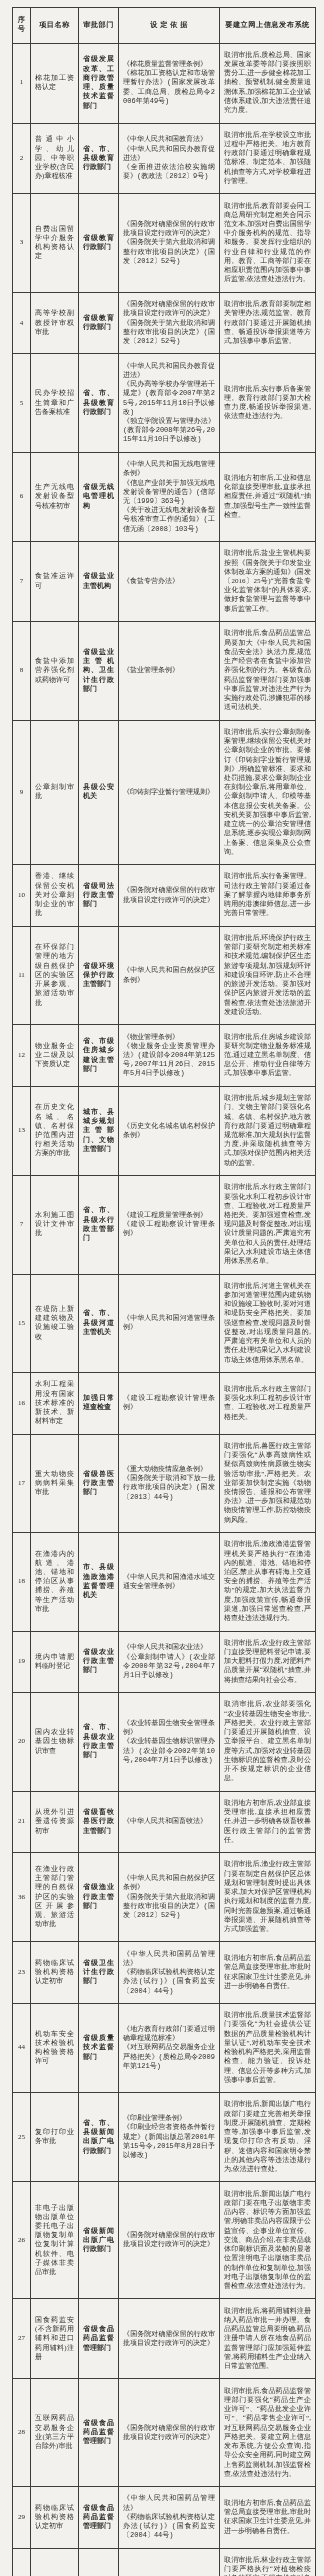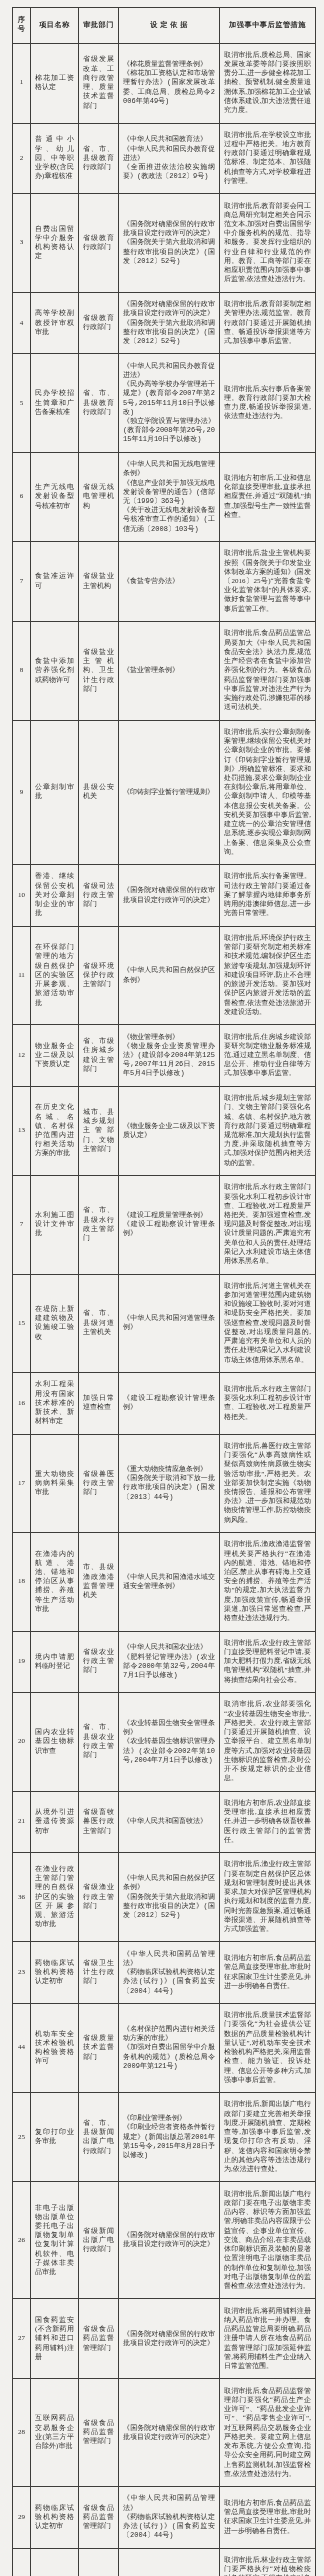--- a/index.html
+++ b/index.html
@@ -39,21 +39,21 @@
   .approval-table{border:1px solid #3e3d3a;}
   .approval-table th{
     font-weight:bold;
     text-align:center;
     font-size:7.2px;
     padding:7.7px 2.1px;
     letter-spacing:0.5px;
   }
   td.c-num{text-align:center;padding:3.1px 1px;font-family:"Liberation Serif",serif;}
   td.c-name{text-align:justify;text-justify:inter-ideograph;}
-  td.c-dept{text-align:justify;text-justify:inter-ideograph;}
+  td.c-dept{text-align:justify;text-justify:inter-ideograph;font-weight:bold;}
   td.c-basis{text-align:justify;text-justify:inter-ideograph;}
   td.c-meas{text-align:justify;text-justify:inter-ideograph;margin-left:32px;}
   td .basis-item{margin:0;font-family:Liberation Mono, monospace;}
 </style>
 </head>
 <body>
 
 <div class="page">
   <table class="approval-table">
     <colgroup>
@@ -62,21 +62,21 @@
       <col style="width:40px">
       <col style="width:101px">
       <col style="width:96px">
     </colgroup>
     <thead>
       <tr>
         <th>序号</th>
         <th>项目名称</th>
         <th>审批部门</th>
         <th>设 定 依 据</th>
-        <th>加强事中事后监管措施</th>
+        <th>要建立网上信息发布系统</th>
       </tr>
     </thead>
     <tbody id="table-body">
     <tr>
           <td class="c-num">1</td>
           <td class="c-name">棉花加工资格认定</td>
           <td class="c-dept">省级发展改革、工商行政管理、质量技术监督部门</td>
           <td class="c-basis">
             <div class="basis-item">《棉花质量监督管理条例》</div>
             <div class="basis-item">《棉花加工资格认定和市场管理暂行办法》(国家发展改革委、工商总局、质检总局令2006年第49号)</div>
@@ -189,21 +189,21 @@
             <div class="basis-item">《物业管理条例》</div>
             <div class="basis-item">《物业服务企业资质管理办法》(建设部令2004年第125号,2007年11月26日、2015年5月4日予以修改)</div>
           </td>
           <td class="c-meas">取消审批后,住房城乡建设部要研究制定物业服务标准规范,通过建立黑名单制度、信息公开、推动行业自律等方式,加强事中事后监管。</td>
         </tr>
         <tr>
           <td class="c-num">13</td>
           <td class="c-name">在历史文化名城、名镇、名村保护范围内进行相关活动方案的审批</td>
           <td class="c-dept">城市、县城乡规划主管部门、文物主管部门</td>
           <td class="c-basis">
-            <div class="basis-item">《物业服务企业二级及以下资质认定》</div>
+            <div class="basis-item">《历史文化名城名镇名村保护条例》</div>
           </td>
           <td class="c-meas">取消审批后,城乡规划主管部门、文物主管部门要强化名城、名镇、名村保护,地方教育行政部门要通过明确章程规范标准,加大规划执行监督力度,并采取随机抽查等方式,加强对保护范围内相关活动的监管。</td>
         </tr>
         <tr>
           <td class="c-num">7</td>
           <td class="c-name">水利施工图设计文件审批</td>
           <td class="c-dept">省、市、县级水行政主管部门</td>
           <td class="c-basis">
             <div class="basis-item">《建设工程质量管理条例》</div>
             <div class="basis-item">《建设工程勘察设计管理条例》</div>
@@ -246,23 +246,23 @@
             <div class="basis-item">《中华人民共和国渔港水域交通安全管理条例》</div>
           </td>
           <td class="c-meas">取消审批后,渔政渔港监督管理机关要严格执行“在渔港内的航道、港池、锚地和停泊区,禁止从事有碍海上交通安全的捕捞、养殖等生产活动”的规定,加大执法监督力度,加强政策宣传,畅通举报渠道,加强日常巡查检查,严格查处违法违规行为。</td>
         </tr>
         <tr>
           <td class="c-num">19</td>
           <td class="c-name">境内申请肥料临时登记</td>
           <td class="c-dept">省级农业行政主管部门</td>
           <td class="c-basis">
             <div class="basis-item">《中华人民共和国农业法》</div>
-            <div class="basis-item">《肥料登记管理办法》(农业部令2000年第32号,2004年7月1日予以修改)</div>
-          </td>
-          <td class="c-meas">取消审批后,农业行政主管部门直接受理肥料登记申请,要加大肥料打假力度,省级无线电管理机构“双随机”抽查,并将抽查结果向社会公布。</td>
+            <div class="basis-item">《公章刻制申请人》(农业部令2000年第32号,2004年7月1日予以修改)</div>
+          </td>
+          <td class="c-meas">取消审批后,农业行政主管部门直接受理肥料登记申请,要加大肥料打假力度,对肥料产品质量开展“双随机”抽查,并将抽查结果向社会公布。</td>
         </tr>
         <tr>
           <td class="c-num">20</td>
           <td class="c-name">国内农业转基因生物标识审查</td>
           <td class="c-dept">省、市、县级农业行政主管部门</td>
           <td class="c-basis">
             <div class="basis-item">《农业转基因生物安全管理条例》</div>
             <div class="basis-item">《农业转基因生物标识管理办法》(农业部令2002年第10号,2004年7月1日予以修改)</div>
           </td>
           <td class="c-meas">取消审批后,农业部要强化“农业转基因生物安全审批”,严格把关。农业行政主管部门要通过开展随机抽查、设立举报平台、建立黑名单制度等方式,加强对农业转基因生物标识的监督检查,及时公开不按规定标识的企业信息。</td>
@@ -294,22 +294,22 @@
             <div class="basis-item">《中华人民共和国药品管理法》</div>
             <div class="basis-item">《药物临床试验机构资格认定办法(试行)》(国食药监安〔2004〕44号)</div>
           </td>
           <td class="c-meas">取消地方初审后,食品药品监管总局直接受理审批,审批时征求国家卫生计生委意见,并进一步明确各自责任。</td>
         </tr>
         <tr>
           <td class="c-num">44</td>
           <td class="c-name">机动车安全技术检验机构检验资格许可</td>
           <td class="c-dept">省级质量技术监督部门</td>
           <td class="c-basis">
-            <div class="basis-item">《名村保护范围内进行相关活动方案的审批》</div>
-            <div class="basis-item">《加强对自费出国留学中介服务机构的规范》(质检总局令2009年第121号)</div>
+            <div class="basis-item">《地方教育行政部门要通过明确章程规范标准》</div>
+            <div class="basis-item">《对互联网药品交易服务企业严格把关》(质检总局令2009年第121号)</div>
           </td>
           <td class="c-meas">取消审批后,质量技术监督部门要强化“为社会提供公证数据的产品质量检验机构计量认证”,对机动车安全技术检验机构严格把关,采用监督检查、能力验证、投诉处理、信息公开等多种方式,加强事中事后监管。</td>
         </tr>
         <tr>
           <td class="c-num">25</td>
           <td class="c-name">复印打印业务审批</td>
           <td class="c-dept">省、市、县级新闻出版广电行政部门</td>
           <td class="c-basis">
             <div class="basis-item">《印刷业管理条例》</div>
             <div class="basis-item">《印刷业经营者资格条件暂行规定》(新闻出版总署2001年第15号令,2015年8月28日予以修改)</div>

